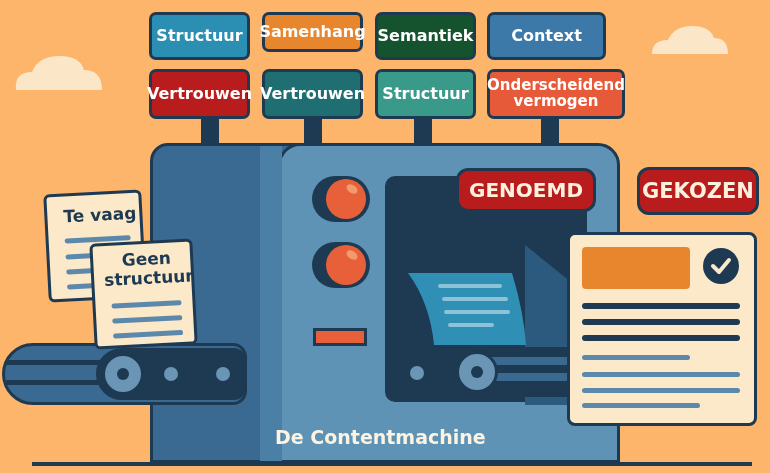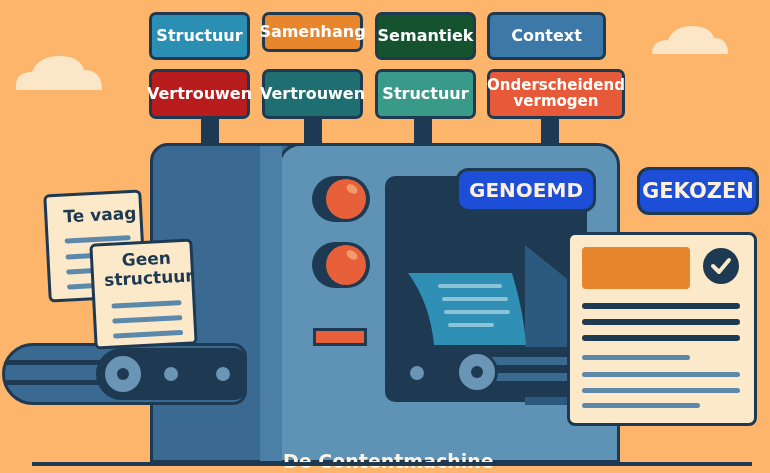--- a/index.html
+++ b/index.html
@@ -9,29 +9,29 @@
   .tag{position:absolute;border:3px solid #1e3a52;border-radius:7px;color:#fff;font-weight:bold;font-size:16px;display:flex;align-items:center;justify-content:center;text-align:center;box-sizing:border-box;line-height:1.05;}
   .post{position:absolute;width:18px;background:#1e3a52;}
   .machine-back{position:absolute;left:150px;top:143px;width:200px;height:320px;background:#3a6a92;border:3px solid #1e3a52;border-radius:18px 0 0 0;box-sizing:border-box;}
   .machine-front{position:absolute;left:278px;top:143px;width:342px;height:320px;background:#5f93b5;border:3px solid #1e3a52;border-radius:22px 22px 0 0;box-sizing:border-box;}
   .side-shade{position:absolute;left:260px;top:146px;width:22px;height:315px;background:#4c7fa5;}
   .knob{position:absolute;width:58px;height:46px;border-radius:23px;background:#1e3a52;}
   .knob .ball{position:absolute;right:4px;top:3px;width:40px;height:40px;border-radius:50%;background:#e8603a;}
   .knob .ball::after{content:"";position:absolute;right:8px;top:6px;width:12px;height:8px;border-radius:50%;background:#f19a6b;transform:rotate(35deg);}
   .slot{position:absolute;left:313px;top:328px;width:54px;height:18px;background:#e8603a;border:3px solid #1e3a52;box-sizing:border-box;}
   .window{position:absolute;left:385px;top:176px;width:202px;height:226px;background:#1e3a52;border-radius:10px;}
-  .badge{position:absolute;background:#1d4ed8;border:3px solid #1e3a52;border-radius:12px;color:#fdf0dc;font-weight:bold;font-size:20px;display:flex;align-items:center;justify-content:center;box-sizing:border-box;}
+  .badge{position:absolute;background:#b91c1c;border:3px solid #1e3a52;border-radius:12px;color:#fdf0dc;font-weight:bold;font-size:20px;display:flex;align-items:center;justify-content:center;box-sizing:border-box;}
   .paper{position:absolute;background:#fbe9c9;border:3px solid #1e3a52;border-radius:6px;box-sizing:border-box;}
   .line{position:absolute;height:5px;border-radius:3px;background:#5c89ab;}
   .dline{position:absolute;height:6px;border-radius:3px;background:#1e3a52;}
   .conveyor{position:absolute;background:#244a6a;border:3px solid #1e3a52;box-sizing:border-box;}
   .roller{position:absolute;border-radius:50%;background:#6a95b5;border:3px solid #1e3a52;box-sizing:border-box;}
   .dot{position:absolute;border-radius:50%;background:#6a95b5;}
   .hub{position:absolute;border-radius:50%;background:#1e3a52;}
-  .title{position:absolute;left:283px;top:426px;color:#fdf3e3;font-weight:bold;font-size:19px;white-space:nowrap;margin-top:24px;}
+  .title{position:absolute;left:275px;top:426px;color:#fdf3e3;font-weight:bold;font-size:19px;white-space:nowrap;}
   .ground{position:absolute;left:32px;top:462px;width:720px;height:4px;background:#1e3a52;}
   .check{position:absolute;left:703px;top:248px;width:36px;height:36px;border-radius:50%;background:#1e3a52;display:flex;align-items:center;justify-content:center;}
 </style>
 </head>
 <body>
 
 <svg class="cloud" style="left:12px;top:52px" width="92" height="40" viewBox="0 0 92 40">
   <path d="M4 38 Q2 20 20 20 Q26 4 48 4 Q68 4 72 18 Q90 18 90 38 Z" fill="#fbe7c8"></path>
 </svg>
 <svg class="cloud" style="left:648px;top:24px" width="82" height="32" viewBox="0 0 82 32">

